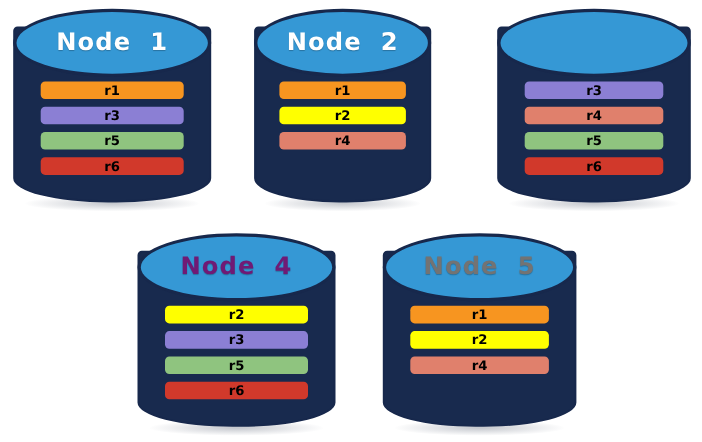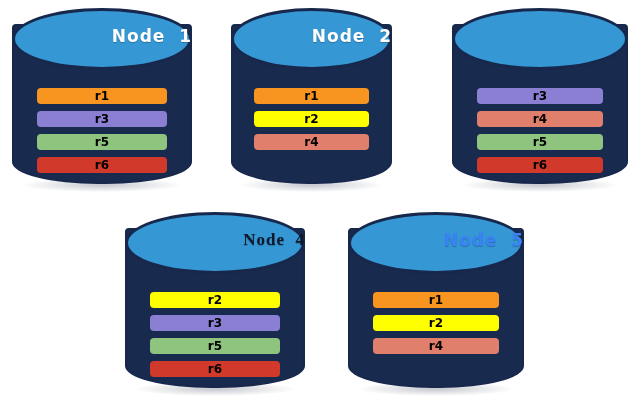--- a/index.html
+++ b/index.html
@@ -61,35 +61,35 @@
     background: #3598d5;
     border: 3px solid #17284c;
     border-radius: 50%;
     box-sizing: border-box;
   }
   .node-label {
     position: absolute;
     left: 0;
     right: 0;
     top: 18px;
-    text-align: right;
+    text-align: center;
     color: #ffffff;
-    font-size: 17px;
+    font-size: 22px;
     font-weight: bold;
     letter-spacing: 1px;
     white-space: pre;
     text-shadow: 0 1px 1px rgba(0,0,0,0.25);
   }
 
   
   .replicas {
     position: absolute;
     left: 14%;
     right: 14%;
-    top: 80px;
+    top: 66px;
   }
   .replica {
     height: 16px;
     line-height: 16px;
     border-radius: 4px;
     text-align: center;
     font-size: 12px;
     font-weight: bold;
     color: #000000;
     margin-bottom: 7px;
@@ -140,34 +140,34 @@
         <div class="replica" style="background: rgb(143, 196, 127);">r5</div>
         <div class="replica" style="background: rgb(209, 57, 43);">r6</div>
       </div>
     </div>
     <div class="node" style="left: 125px; top: 212px; width: 180px; height: 182px;">
       <div class="cyl">
         <div class="cyl-shadow"></div>
         <div class="cyl-body" style="background: rgb(24, 42, 78); border-color: rgb(23, 40, 76);"></div>
         <div class="cyl-top" style="background: rgb(53, 152, 213); border-color: rgb(23, 40, 76);"></div>
       </div>
-      <div class="node-label" style="color: #0f172a; font-family: Liberation Serif, serif;">Node  4</div>
+      <div class="node-label" style="color: #701a75;">Node  4</div>
       <div class="replicas">
         <div class="replica" style="background: rgb(255, 255, 0);">r2</div>
         <div class="replica" style="background: rgb(139, 127, 212);">r3</div>
         <div class="replica" style="background: rgb(143, 196, 127);">r5</div>
         <div class="replica" style="background: rgb(209, 57, 43);">r6</div>
       </div>
     </div>
     <div class="node" style="left: 348px; top: 212px; width: 176px; height: 182px;">
       <div class="cyl">
         <div class="cyl-shadow"></div>
         <div class="cyl-body" style="background: rgb(24, 42, 78); border-color: rgb(23, 40, 76);"></div>
         <div class="cyl-top" style="background: rgb(53, 152, 213); border-color: rgb(23, 40, 76);"></div>
       </div>
-      <div class="node-label" style="color: #3b82f6;">Node  5</div>
+      <div class="node-label" style="color: #737373;">Node  5</div>
       <div class="replicas">
         <div class="replica" style="background: rgb(247, 149, 32);">r1</div>
         <div class="replica" style="background: rgb(255, 255, 0);">r2</div>
         <div class="replica" style="background: rgb(224, 128, 108);">r4</div>
       </div>
     </div>
   </div>
 
 </body></html>

